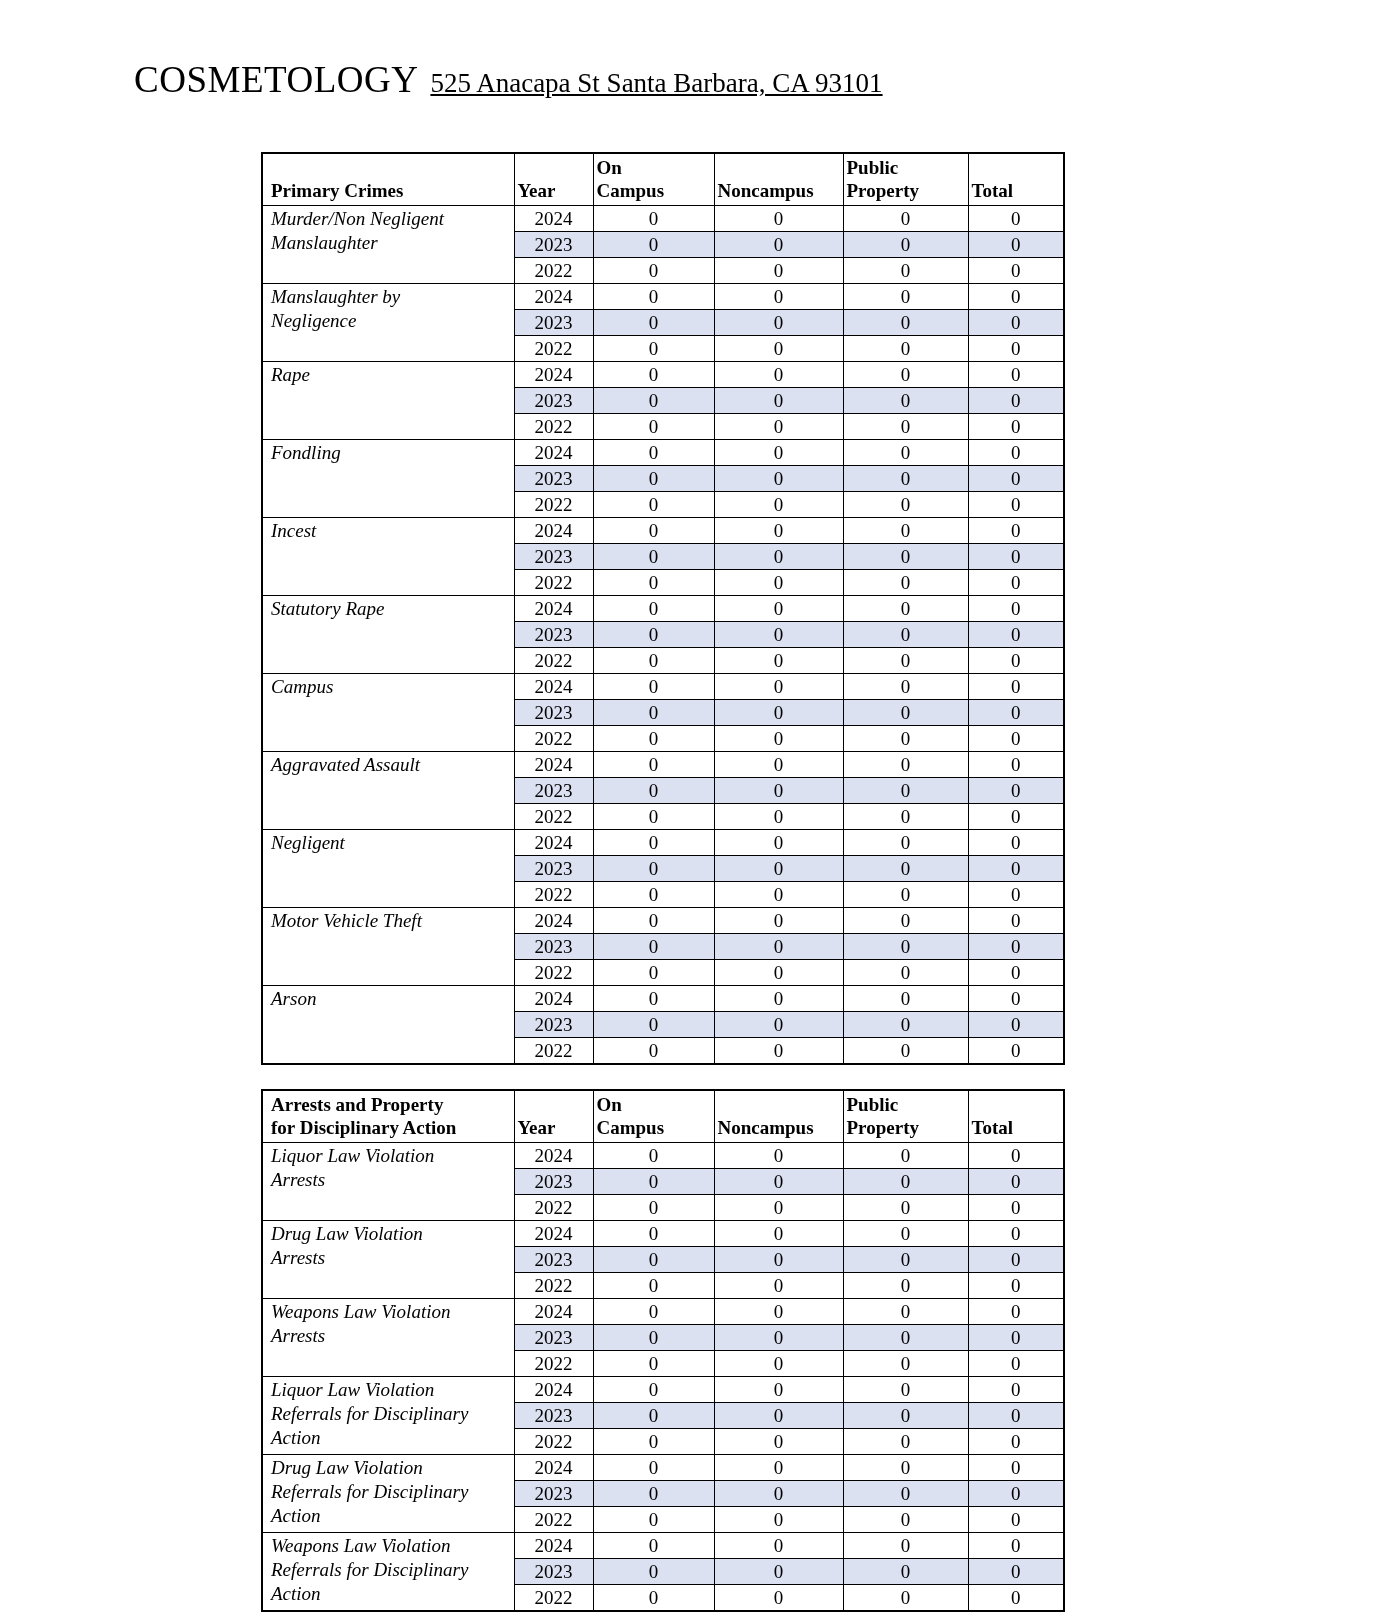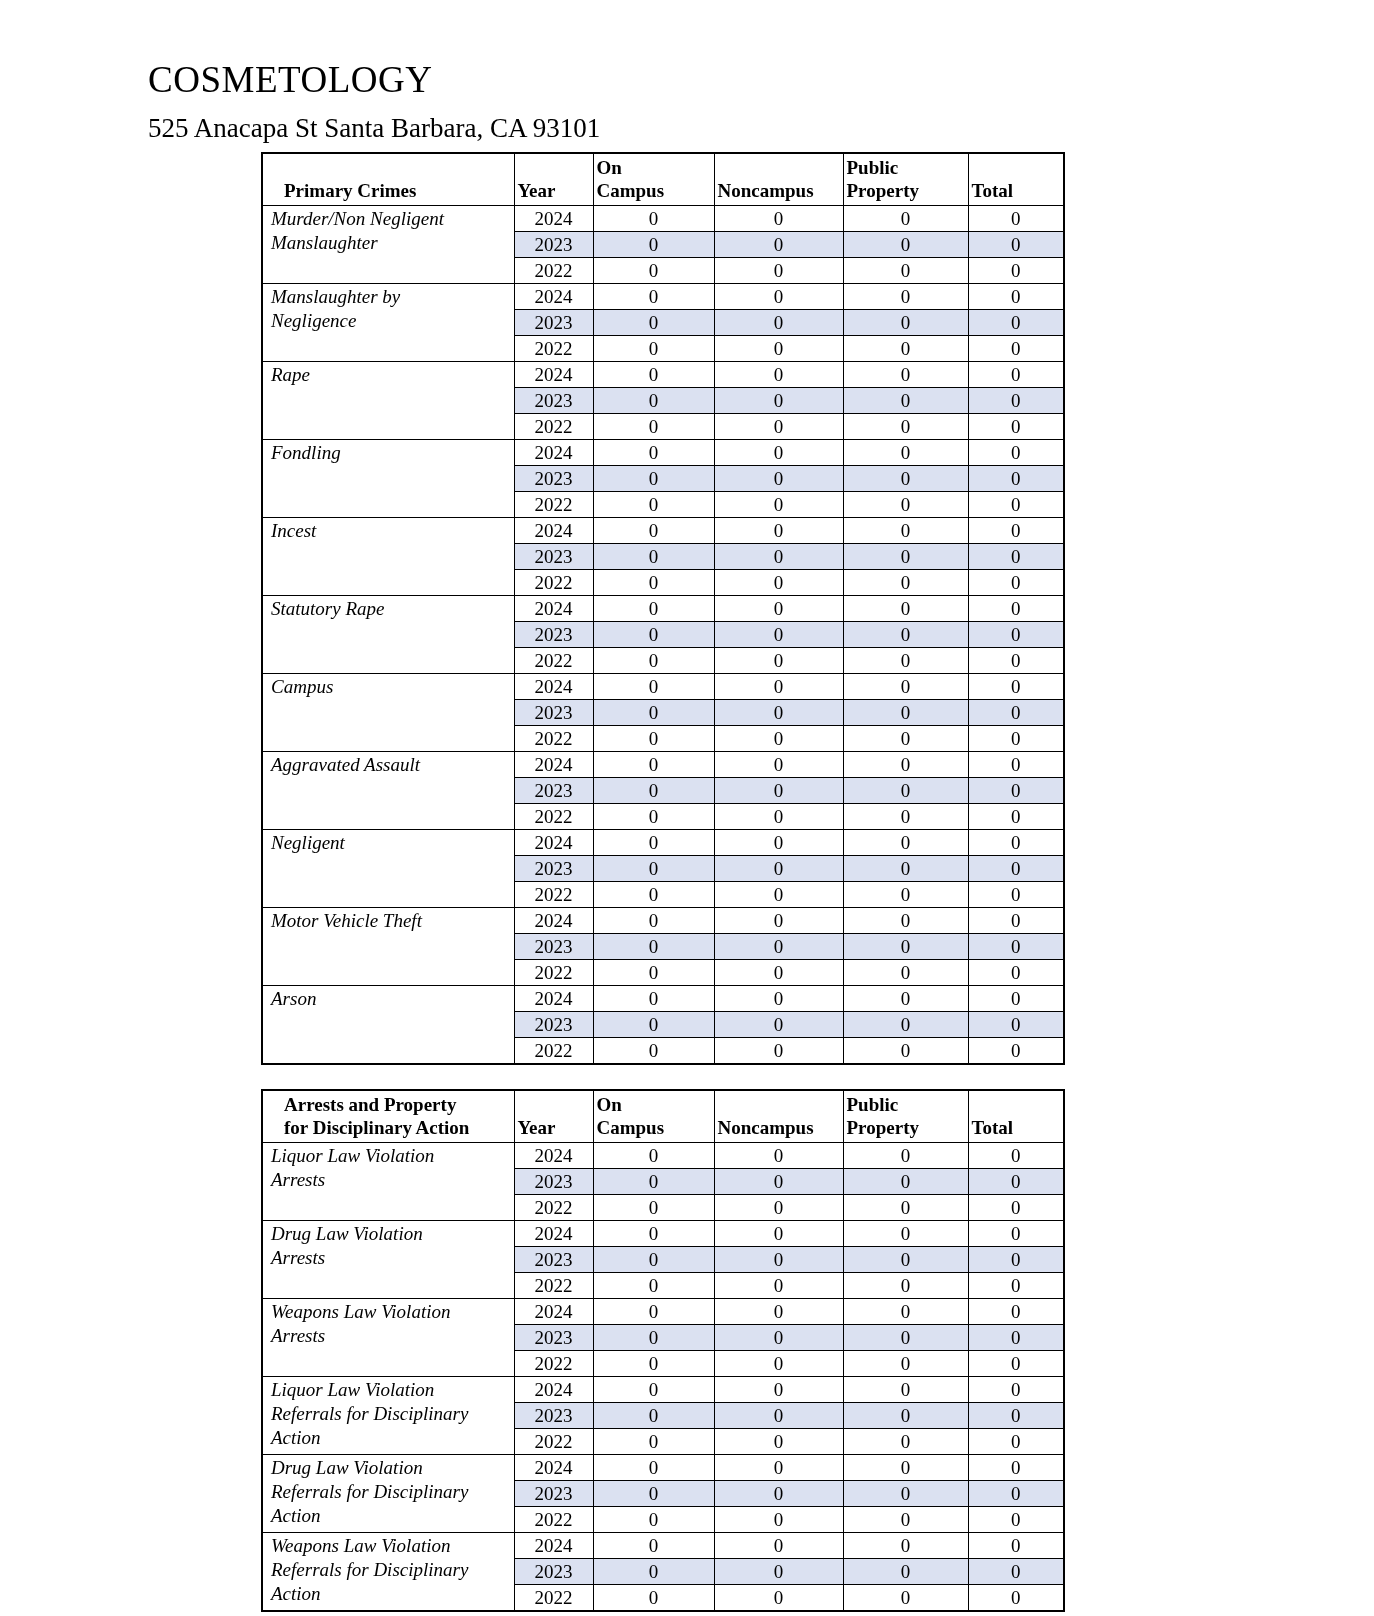--- a/index.html
+++ b/index.html
@@ -10,34 +10,34 @@
   body {
     position: relative;
     width: 1374px;
     height: 1616px;
     font-family: "Liberation Serif", serif;
     color: #000000;
     overflow: hidden;
   }
   .doc-title {
     position: absolute;
-    left: 148px;
+    left: 134px;
     top: 58px;
     display: flex;
     align-items: baseline;
     gap: 12px;
     white-space: nowrap;
-    flex-direction: column;
   }
   .doc-title .school-name {
     font-size: 37px;
     letter-spacing: 0.5px;
   }
   .doc-title .school-address {
     font-size: 27px;
+    text-decoration: underline;
   }
   .content {
     position: absolute;
     left: 261px;
     top: 152px;
   }
   table.report-table {
     border-collapse: collapse;
     table-layout: fixed;
     width: 802px;
@@ -52,21 +52,21 @@
   table.report-table th {
     font-weight: bold;
     vertical-align: bottom;
     text-align: left;
     height: 46px;
     line-height: 23px;
     padding: 2px 3px 3px 3px;
   }
   table.report-table th.label-head {
     text-align: left;
-    padding-left: 21px;
+    padding-left: 8px;
   }
   table.report-table td {
     height: 25px;
     line-height: 25px;
     padding: 0;
     text-align: center;
     vertical-align: middle;
   }
   table.report-table td.row-label {
     text-align: left;

